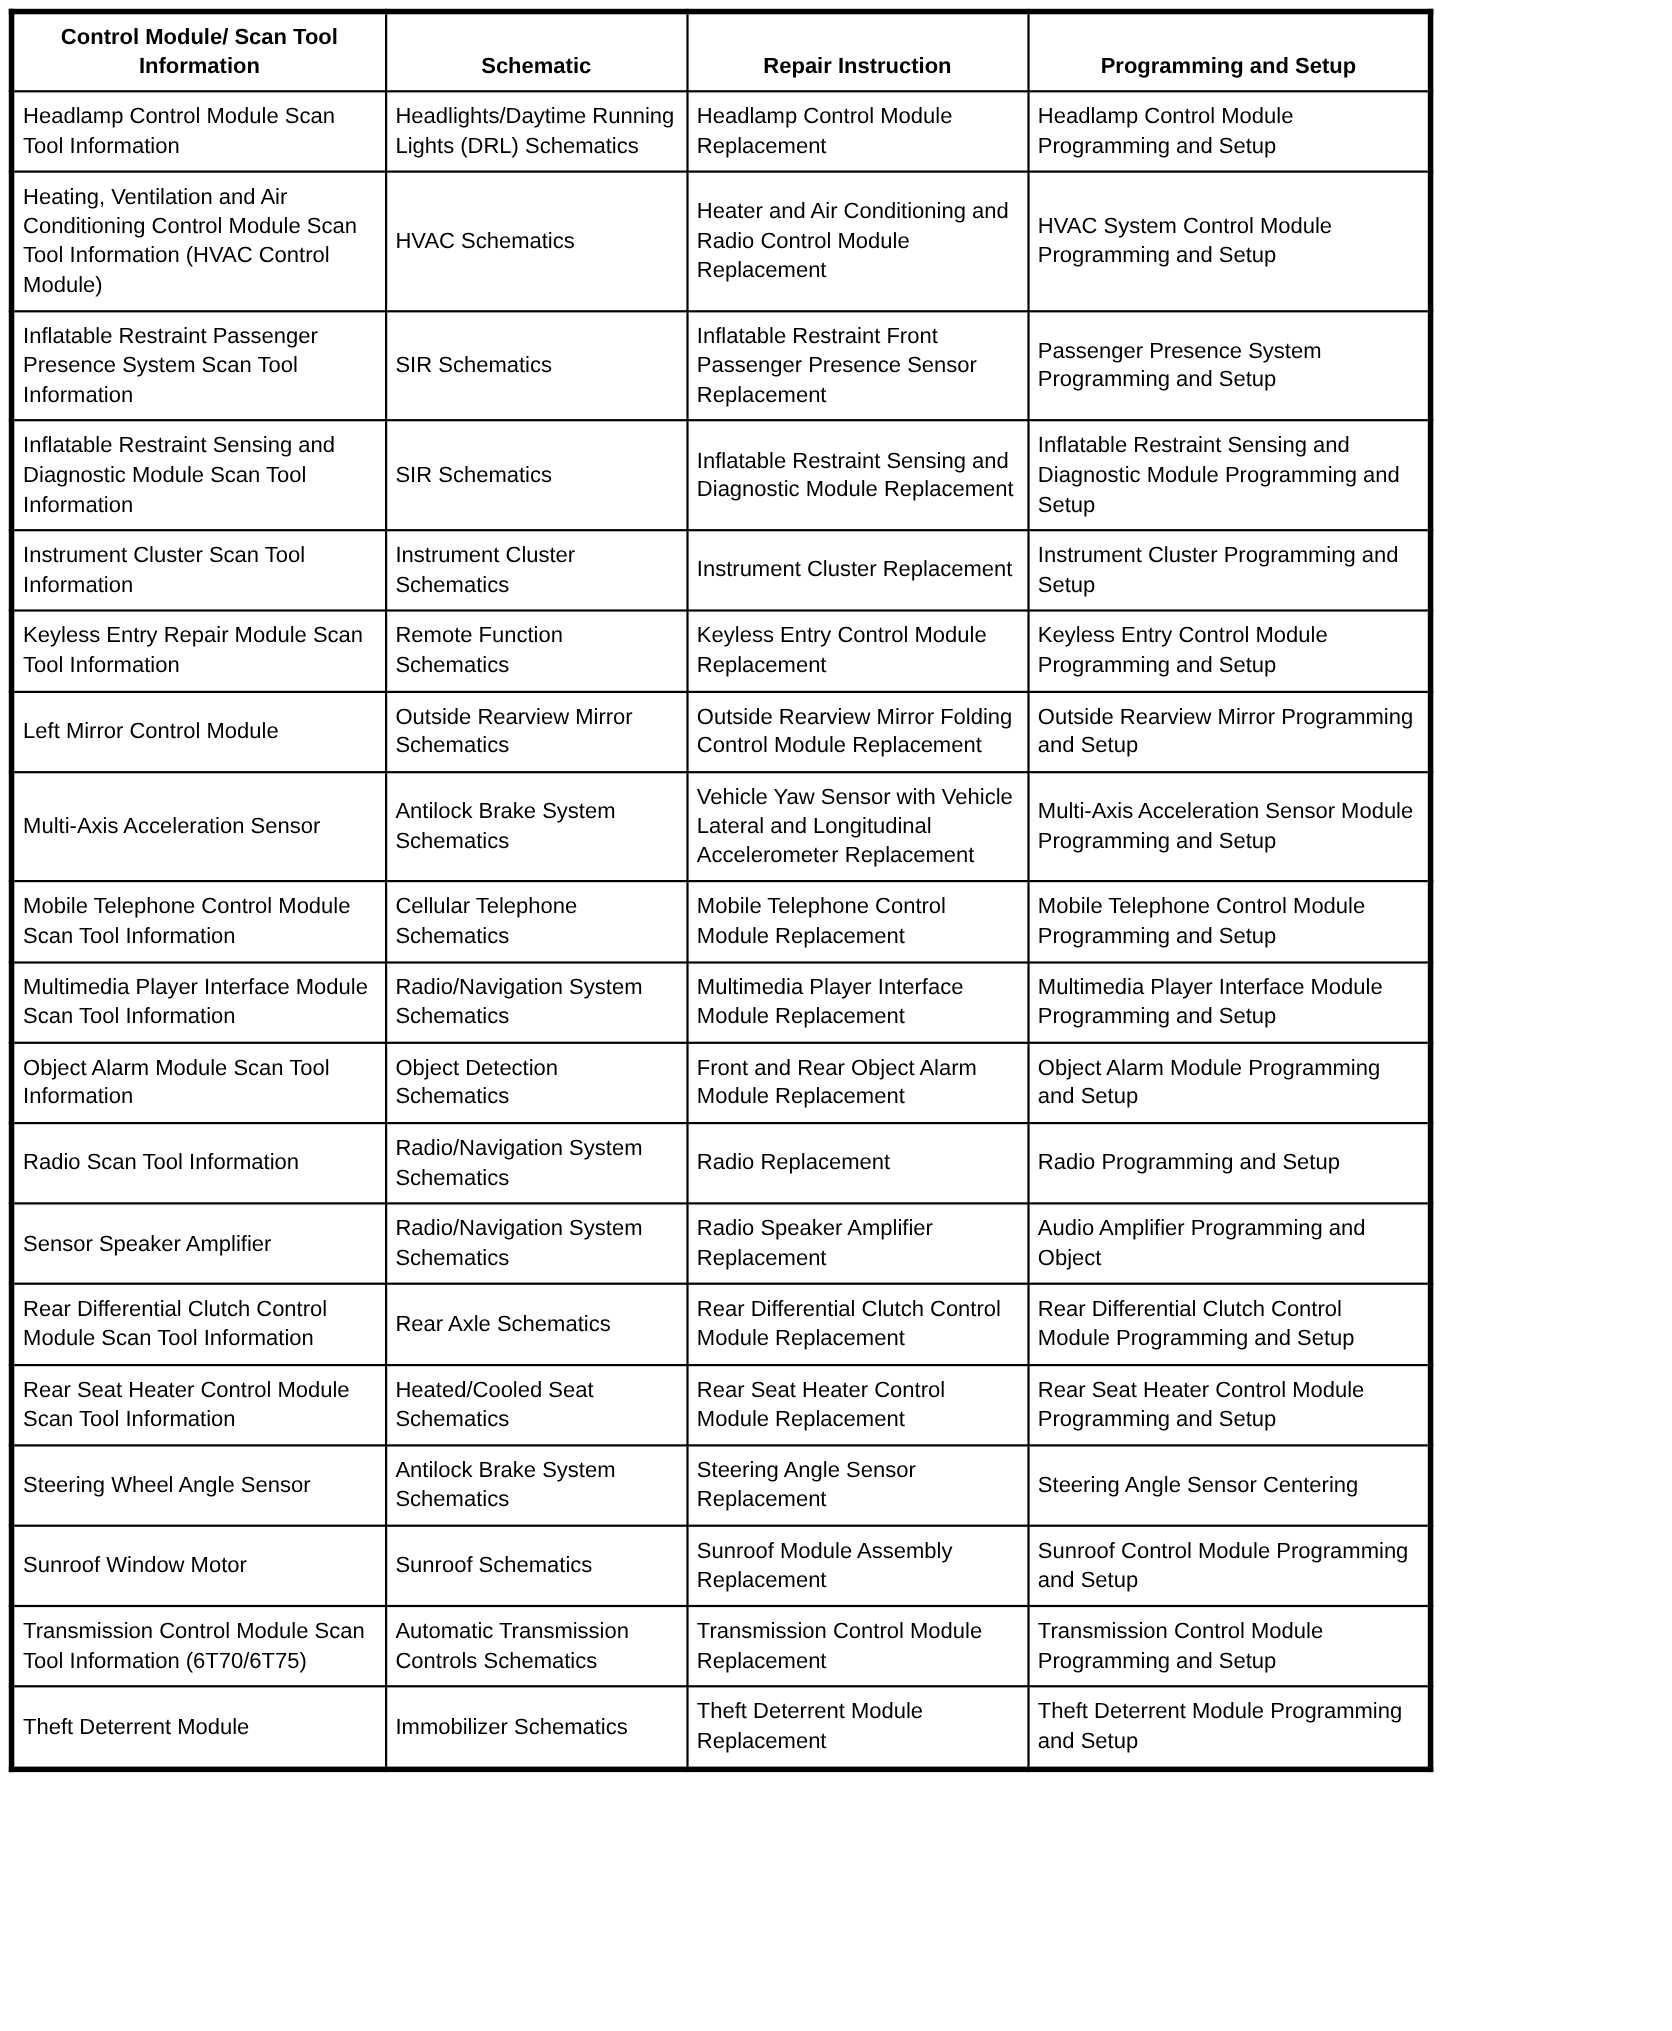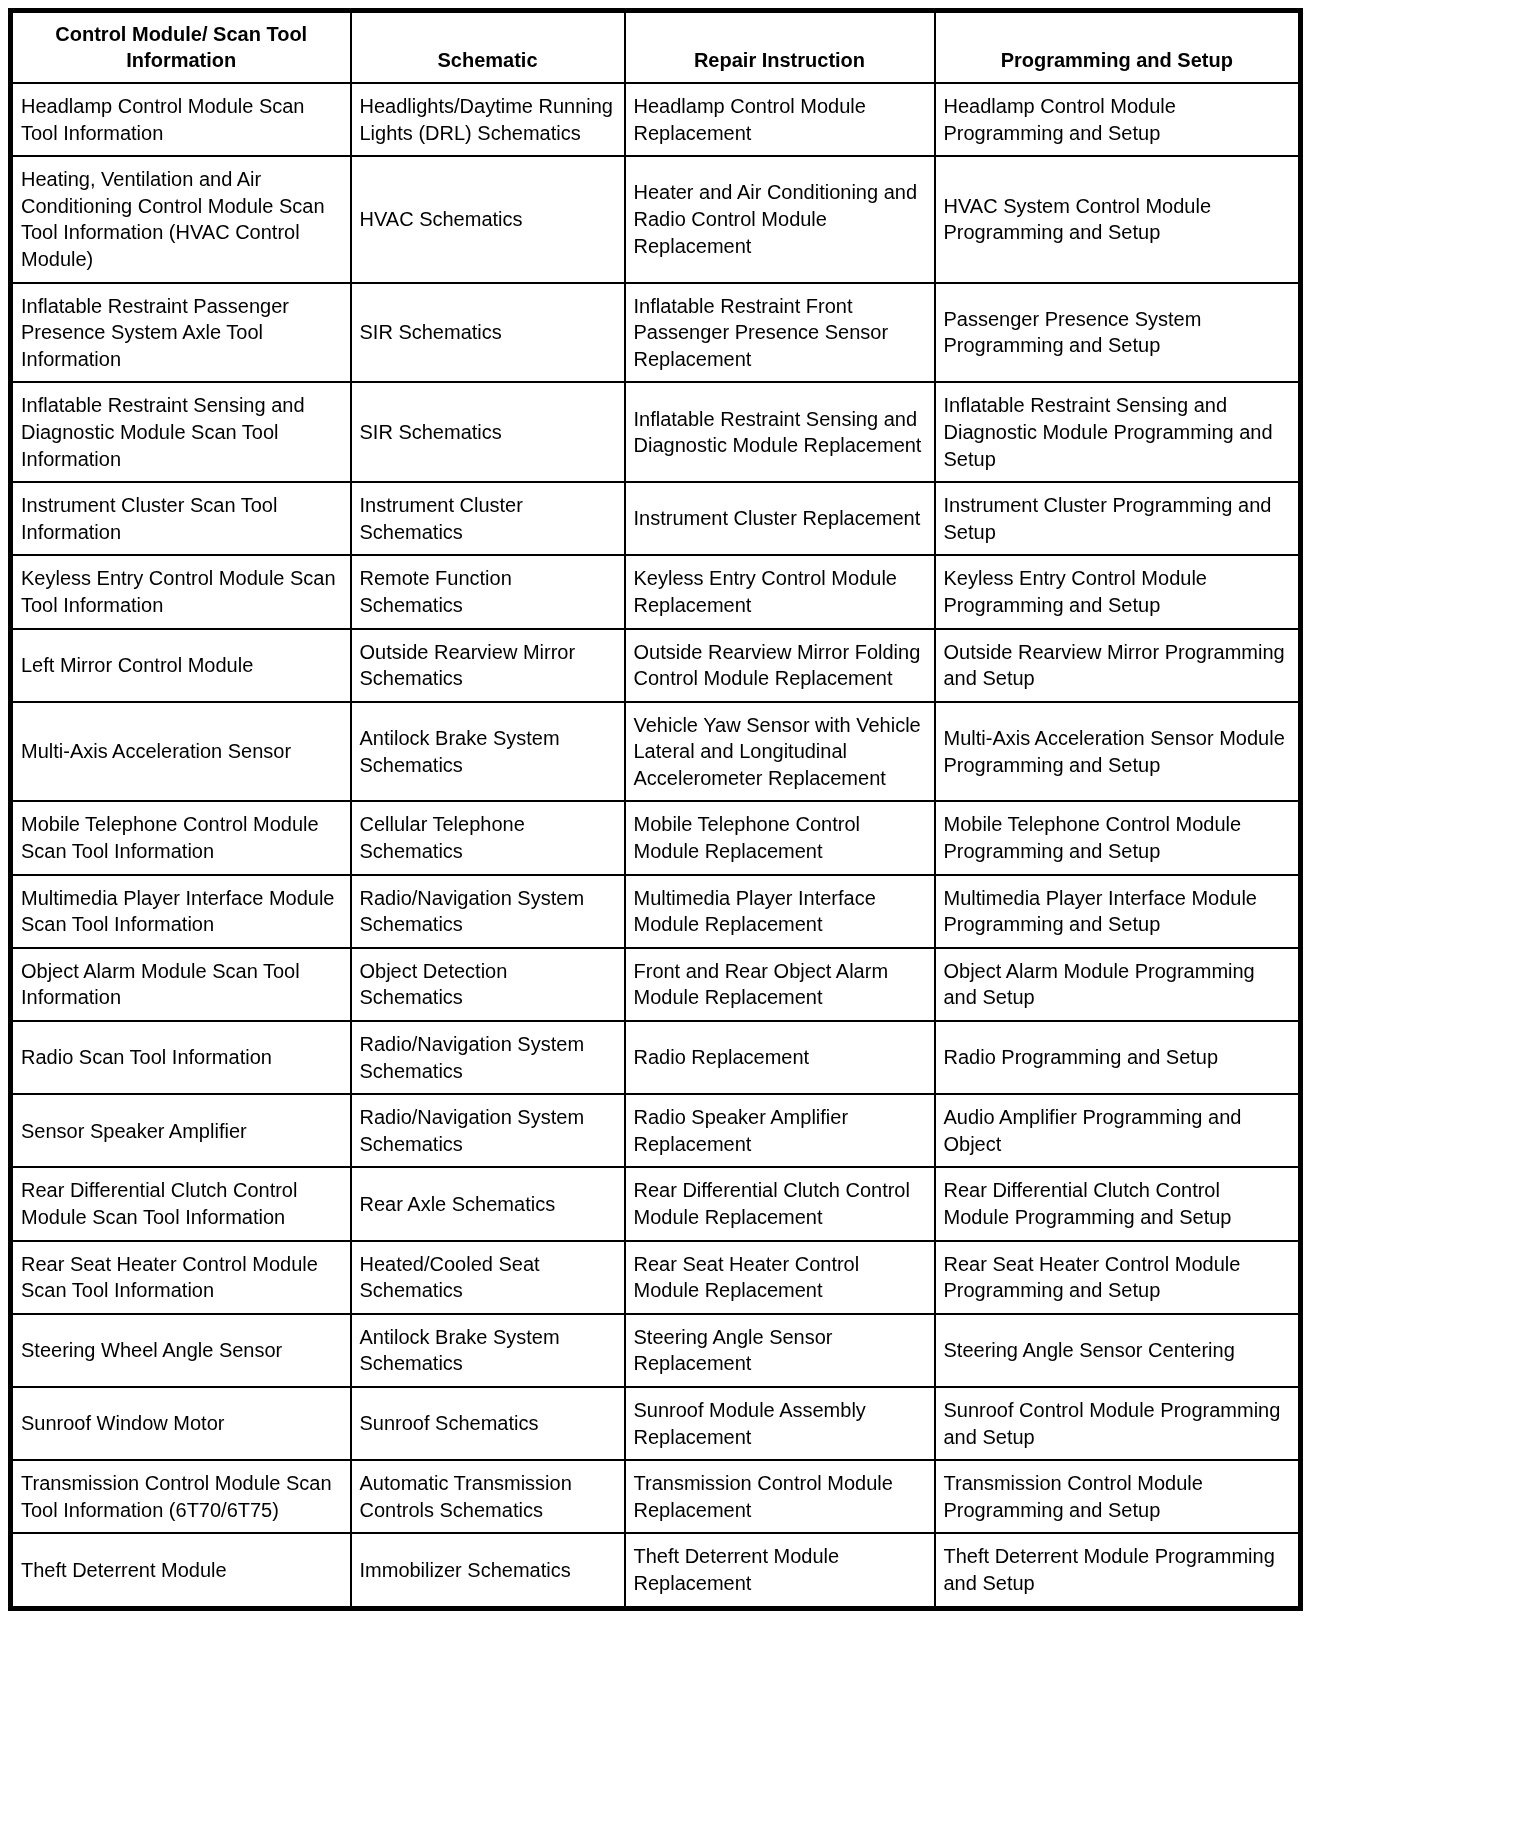--- a/index.html
+++ b/index.html
@@ -72,39 +72,39 @@
           <td>Headlamp Control Module Replacement</td>
           <td>Headlamp Control Module Programming and Setup</td>
         </tr>
         <tr>
           <td>Heating, Ventilation and Air Conditioning Control Module Scan Tool Information (HVAC Control Module)</td>
           <td>HVAC Schematics</td>
           <td>Heater and Air Conditioning and Radio Control Module Replacement</td>
           <td>HVAC System Control Module Programming and Setup</td>
         </tr>
         <tr>
-          <td>Inflatable Restraint Passenger Presence System Axle Tool Information</td>
+          <td>Inflatable Restraint Passenger Presence System Scan Tool Information</td>
           <td>SIR Schematics</td>
           <td>Inflatable Restraint Front Passenger Presence Sensor Replacement</td>
           <td>Passenger Presence System Programming and Setup</td>
         </tr>
         <tr>
           <td>Inflatable Restraint Sensing and Diagnostic Module Scan Tool Information</td>
           <td>SIR Schematics</td>
           <td>Inflatable Restraint Sensing and Diagnostic Module Replacement</td>
           <td>Inflatable Restraint Sensing and Diagnostic Module Programming and Setup</td>
         </tr>
         <tr>
           <td>Instrument Cluster Scan Tool Information</td>
           <td>Instrument Cluster Schematics</td>
           <td>Instrument Cluster Replacement</td>
           <td>Instrument Cluster Programming and Setup</td>
         </tr>
         <tr>
-          <td>Keyless Entry Control Module Scan Tool Information</td>
+          <td>Keyless Entry Repair Module Scan Tool Information</td>
           <td>Remote Function Schematics</td>
           <td>Keyless Entry Control Module Replacement</td>
           <td>Keyless Entry Control Module Programming and Setup</td>
         </tr>
         <tr>
           <td>Left Mirror Control Module</td>
           <td>Outside Rearview Mirror Schematics</td>
           <td>Outside Rearview Mirror Folding Control Module Replacement</td>
           <td>Outside Rearview Mirror Programming and Setup</td>
         </tr>

